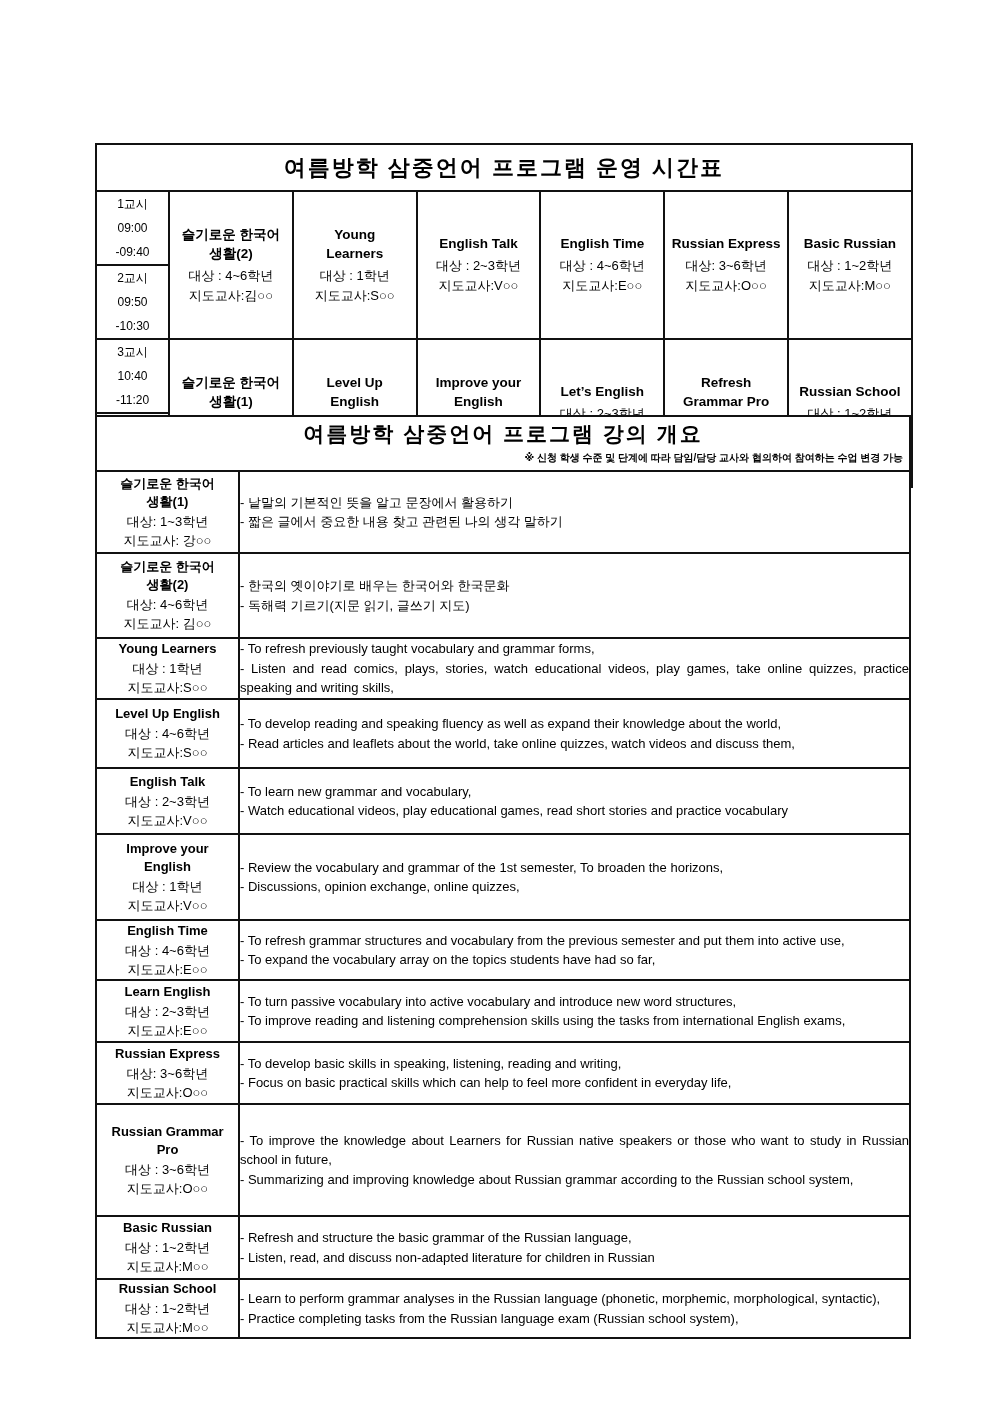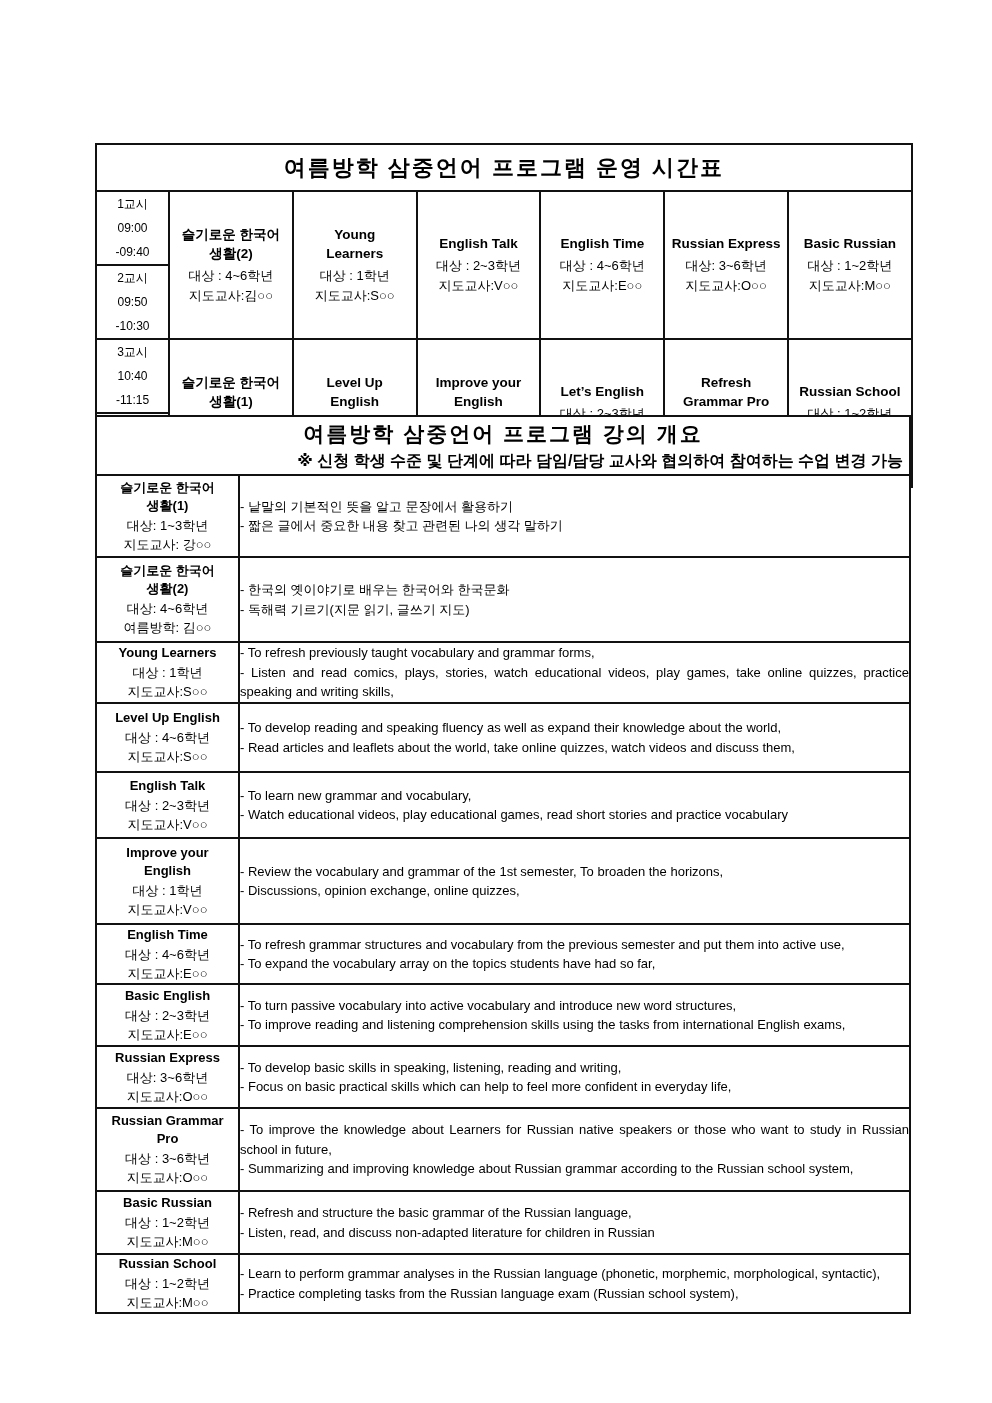--- a/index.html
+++ b/index.html
@@ -58,21 +58,21 @@
   #overview { left: 95px; top: 415px; width: 816px; }
   #overview .ov-head { height: 53px; vertical-align: top; }
   .ov-title {
     font-size: 21px;
     font-weight: bold;
     text-align: center;
     letter-spacing: 2px;
     padding-top: 3px;
   }
   .ov-note {
-    font-size: 16px;
+    font-size: 10px;
     font-weight: bold;
     text-align: right;
     padding: 3px 6px 2px 0;
   }
   td.ov-left { padding: 2px 2px; }
   .ov-name {
     font-size: 13px;
     font-weight: bold;
     line-height: 18px;
     white-space: pre-line;
@@ -146,21 +146,21 @@
       </td>
     </tr>
     <tr>
       <td class="period">2교시
 09:50
 -10:30</td>
     </tr>
     <tr>
       <td class="period">3교시
 10:40
--11:15</td>
+-11:20</td>
       <td class="course" rowspan="2">
         <div class="c-name">슬기로운 한국어
 생활(1)</div>
         <div class="c-line">대상 : 1~3학년</div>
         <div class="c-line">지도교사: 강○○</div>
       </td>
       <td class="course" rowspan="2">
         <div class="c-name">Level Up
 English</div>
         <div class="c-line">대상 : 4~6학년</div>
@@ -221,21 +221,21 @@
         <div class="bullet">- 낱말의 기본적인 뜻을 알고 문장에서 활용하기</div>
         <div class="bullet">- 짧은 글에서 중요한 내용 찾고 관련된 나의 생각 말하기</div>
       </td>
     </tr>
 
     <tr style="height:85px">
       <td class="ov-left">
         <div class="ov-name">슬기로운 한국어
 생활(2)</div>
         <div class="ov-target">대상: 4~6학년</div>
-        <div class="ov-teacher">여름방학: 김○○</div>
+        <div class="ov-teacher">지도교사: 김○○</div>
       </td>
       <td class="ov-desc">
         <div class="bullet">- 한국의 옛이야기로 배우는 한국어와 한국문화</div>
         <div class="bullet">- 독해력 기르기(지문 읽기, 글쓰기 지도)</div>
       </td>
     </tr>
 
     <tr style="height:61px">
       <td class="ov-left">
         <div class="ov-name">Young Learners</div>
@@ -292,21 +292,21 @@
         <div class="ov-teacher">지도교사:E○○</div>
       </td>
       <td class="ov-desc">
         <div class="bullet">- To refresh grammar structures and vocabulary from the previous semester and put them into active use,</div>
         <div class="bullet">- To expand the vocabulary array on the topics students have had so far,</div>
       </td>
     </tr>
 
     <tr style="height:62px">
       <td class="ov-left">
-        <div class="ov-name">Basic English</div>
+        <div class="ov-name">Learn English</div>
         <div class="ov-target">대상 : 2~3학년</div>
         <div class="ov-teacher">지도교사:E○○</div>
       </td>
       <td class="ov-desc">
         <div class="bullet">- To turn passive vocabulary into active vocabulary and introduce new word structures,</div>
         <div class="bullet">- To improve reading and listening comprehension skills using the tasks from international English exams,</div>
       </td>
     </tr>
 
     <tr style="height:62px">
@@ -314,21 +314,21 @@
         <div class="ov-name">Russian Express</div>
         <div class="ov-target">대상: 3~6학년</div>
         <div class="ov-teacher">지도교사:O○○</div>
       </td>
       <td class="ov-desc">
         <div class="bullet">- To develop basic skills in speaking, listening, reading and writing,</div>
         <div class="bullet">- Focus on basic practical skills which can help to feel more confident in everyday life,</div>
       </td>
     </tr>
 
-    <tr style="height:83px">
+    <tr style="height:112px">
       <td class="ov-left">
         <div class="ov-name">Russian Grammar
 Pro</div>
         <div class="ov-target">대상 : 3~6학년</div>
         <div class="ov-teacher">지도교사:O○○</div>
       </td>
       <td class="ov-desc">
         <div class="bullet">- To improve the knowledge about Learners for Russian native speakers or those who want to study in Russian school in future,</div>
         <div class="bullet">- Summarizing and improving knowledge about Russian grammar according to the Russian school system,</div>
       </td>

